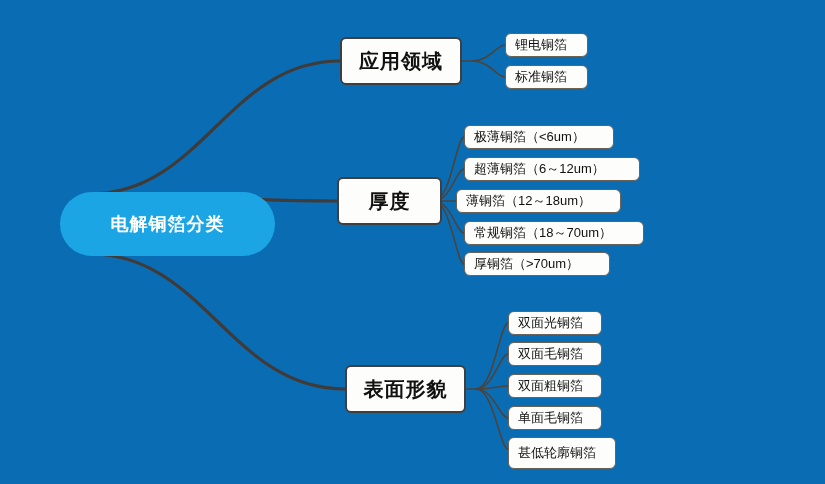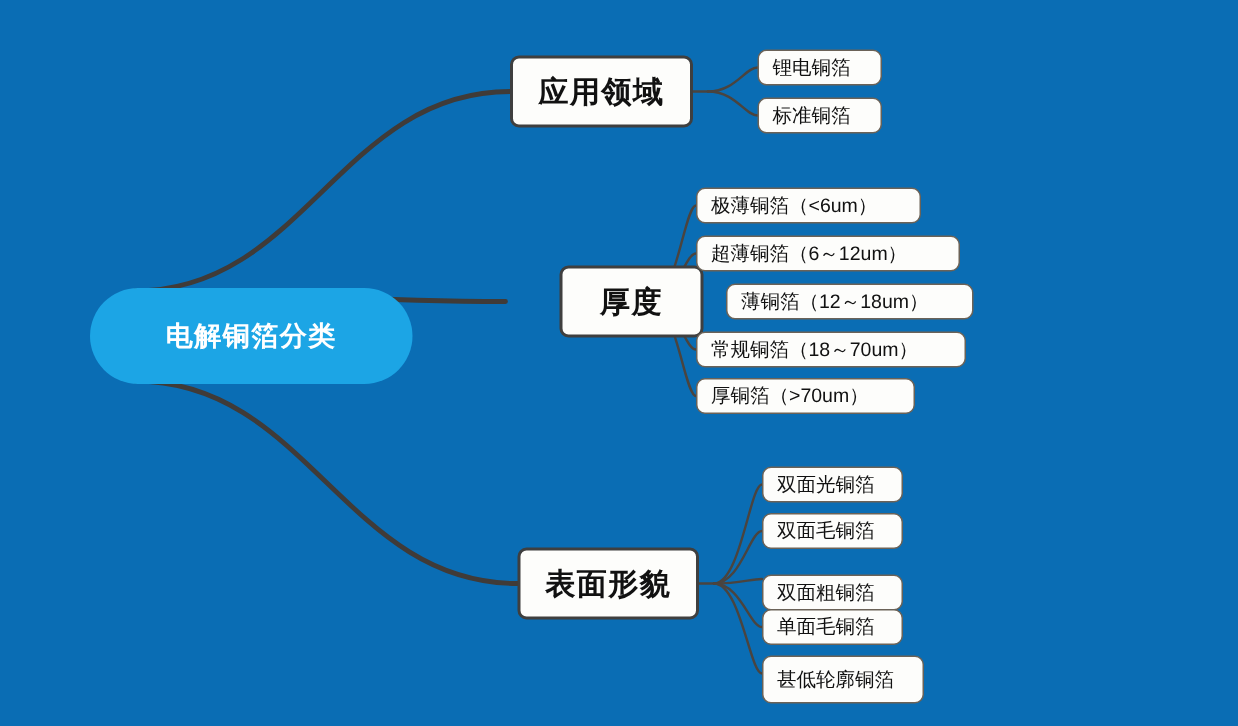--- a/index.html
+++ b/index.html
@@ -102,49 +102,49 @@
   <div class="node branch-node" style="left: 340px; top: 37px; width: 122px; height: 48px;">
     <span>应用领域</span>
   </div>
   <div class="node leaf-node" style="left: 505px; top: 33px; width: 83px; height: 24px;">
     <span>锂电铜箔</span>
   </div>
   <div class="node leaf-node" style="left: 505px; top: 65px; width: 83px; height: 24px;">
     <span>标准铜箔</span>
   </div>
 
-  <div class="node branch-node" style="left: 337px; top: 177px; width: 96px; height: 48px; margin-left: 36px;">
+  <div class="node branch-node" style="left: 337px; top: 177px; width: 105px; height: 48px;">
     <span>厚度</span>
   </div>
   <div class="node leaf-node" style="left: 464px; top: 125px; width: 150px; height: 24px;">
     <span>极薄铜箔（&lt;6um）</span>
   </div>
   <div class="node leaf-node" style="left: 464px; top: 157px; width: 176px; height: 24px;">
     <span>超薄铜箔（6～12um）</span>
   </div>
-  <div class="node leaf-node" style="left: 484px; top: 189px; width: 165px; height: 24px;">
+  <div class="node leaf-node" style="left: 456px; top: 189px; width: 165px; height: 24px;">
     <span>薄铜箔（12～18um）</span>
   </div>
   <div class="node leaf-node" style="left: 464px; top: 221px; width: 180px; height: 24px;">
     <span>常规铜箔（18～70um）</span>
   </div>
   <div class="node leaf-node" style="left: 464px; top: 252px; width: 146px; height: 24px;">
     <span>厚铜箔（&gt;70um）</span>
   </div>
 
   <div class="node branch-node" style="left: 345px; top: 365px; width: 121px; height: 48px;">
     <span>表面形貌</span>
   </div>
   <div class="node leaf-node" style="left: 508px; top: 311px; width: 94px; height: 24px;">
     <span>双面光铜箔</span>
   </div>
   <div class="node leaf-node" style="left: 508px; top: 342px; width: 94px; height: 24px; align-items: center;">
     <span>双面毛铜箔</span>
   </div>
-  <div class="node leaf-node" style="left: 508px; top: 374px; width: 94px; height: 24px; margin-top: 9px;">
+  <div class="node leaf-node" style="left: 508px; top: 374px; width: 94px; height: 24px;">
     <span>双面粗铜箔</span>
   </div>
   <div class="node leaf-node" style="left: 508px; top: 406px; width: 94px; height: 24px;">
     <span>单面毛铜箔</span>
   </div>
   <div class="node leaf-node" style="left: 508px; top: 437px; width: 108px; height: 32px;">
     <span>甚低轮廓铜箔</span>
   </div>
 
 </div>

